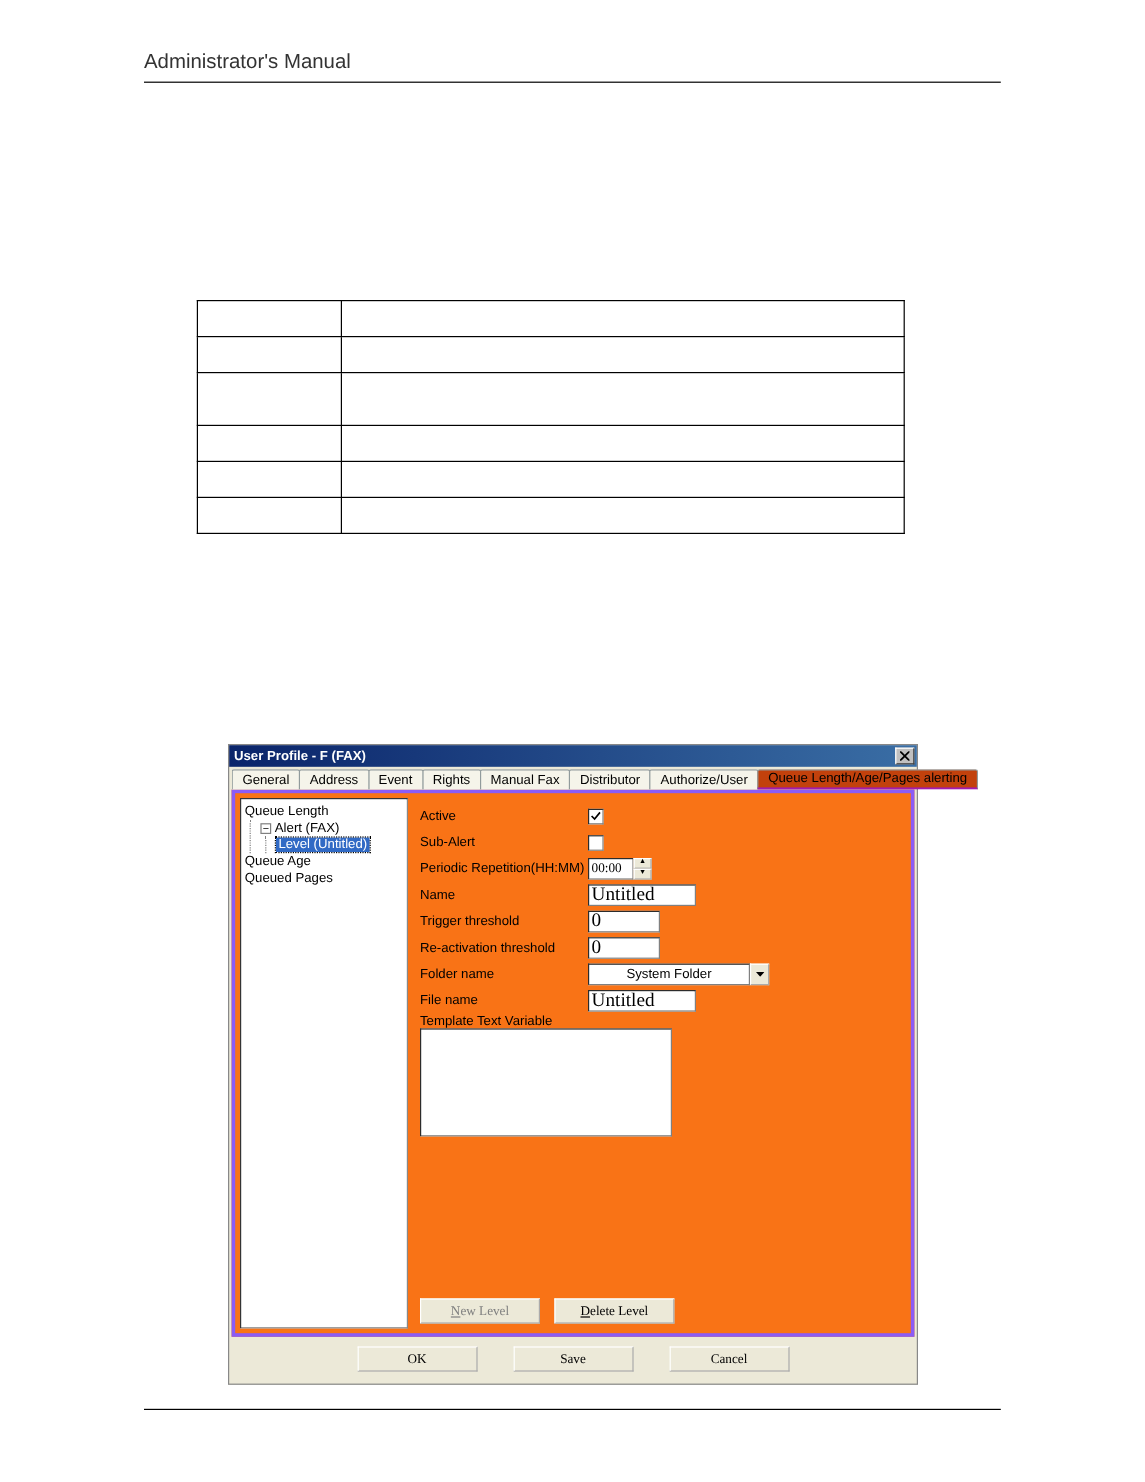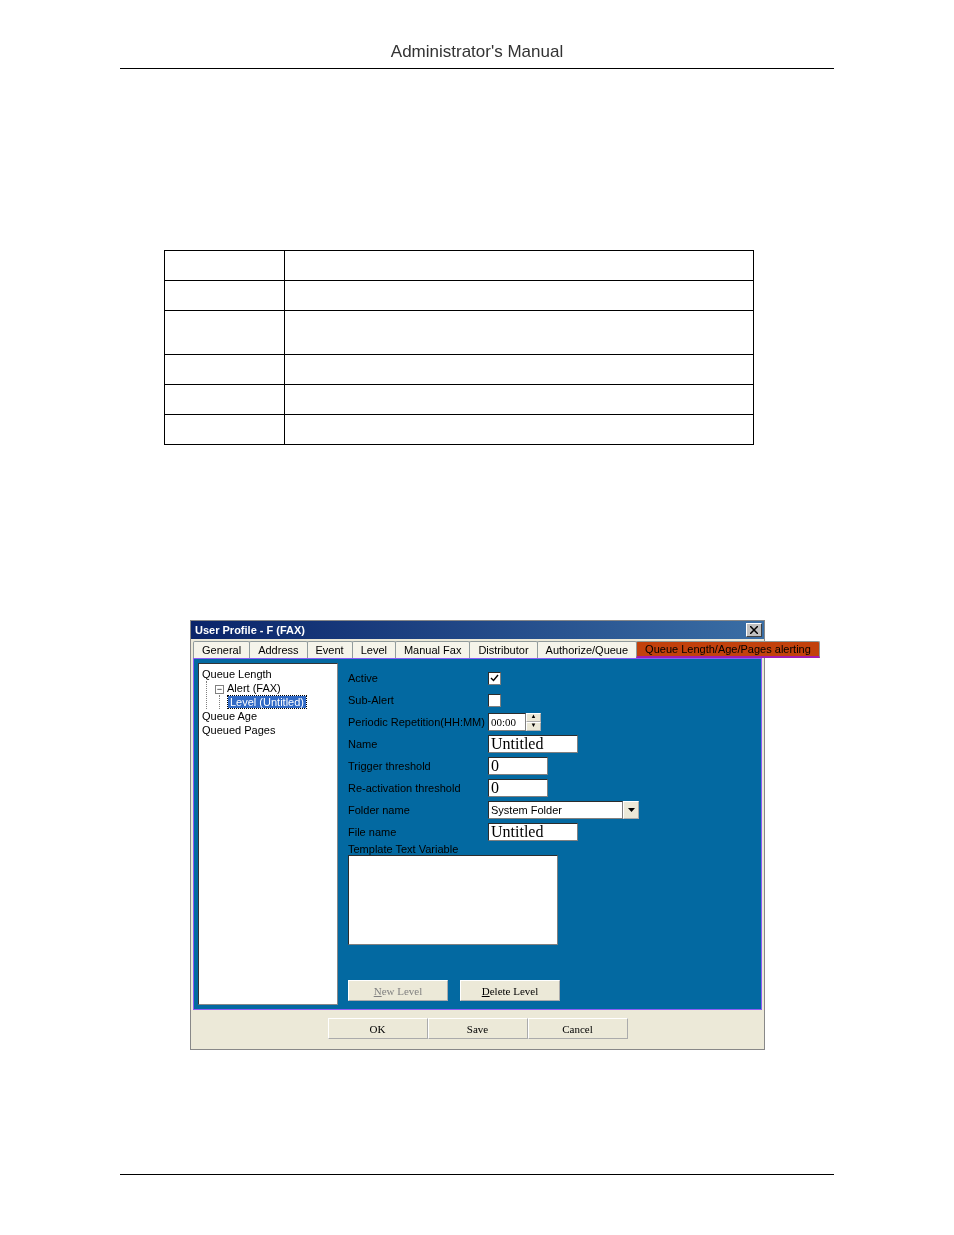--- a/index.html
+++ b/index.html
@@ -1,56 +1,56 @@
 <!DOCTYPE html>
 <html><head>
 <meta charset="utf-8">
 <style>
 * { box-sizing: border-box; margin: 0; padding: 0; }
 body { width: 954px; height: 1235px; background: #fff; font-family: Arial, sans-serif; position: relative; }
-.doc-header { position: absolute; top: 42px; left: 120px; right: 120px; border-bottom: 1px solid #000; padding-bottom: 4px; text-align: center; }
+.doc-header { position: absolute; top: 42px; left: 120px; right: 120px; border-bottom: 1px solid #000; padding-bottom: 4px; }
 .doc-header-title { font-size: 17px; color: #333; display: inline-block; padding-bottom: 2px; }
 .doc-table { position: absolute; top: 250px; left: 164px; width: 590px; border-collapse: collapse; }
 .doc-table td { border: 1px solid #000; height: 30px; }
 .doc-table td:first-child { width: 120px; }
 .doc-table tr:nth-child(3) td { height: 44px; }
 .dialog { position: absolute; top: 620px; left: 190px; width: 575px; background: #ece9d8; border: 1px solid #888; font-family: Tahoma, Arial, sans-serif; font-size: 11px; color: #000; }
 .titlebar { height: 18px; background: linear-gradient(to right, #0a246a, #3a6ea5); color: #fff; display: flex; align-items: center; padding: 0 2px 0 4px; justify-content: space-between; gap: 44px; }
 .title-text { font-size: 11px; font-weight: bold; }
 .close-btn { width: 16px; height: 14px; background: #c0c0c0; border: 1px solid #fff; border-right-color:#404040; border-bottom-color:#404040; display: flex; align-items: center; justify-content: center; cursor: pointer; }
 .close-btn svg { width:8px; height:8px; }
 .tab-area { padding: 2px 2px 0 2px; }
 .tab-row { display: flex; flex-wrap: nowrap; }
 .tab { border: 1px solid #919b9c; border-bottom: none; border-radius: 2px 2px 0 0; padding: 2px 8px; margin-right: -1px; height: 17px; background: #f5f4ea; cursor: pointer; white-space: nowrap; font-size: 11px; display:flex; align-items:center; }
 .tab.active { background: #c2410c; position: relative; z-index: 2; border-bottom: 2px solid #a21caf; margin-bottom: -1px; }
-.tab-body { border: 1px solid #8b5cf6; margin: 0 2px 2px 2px; display: flex; height: 352px; background:#0369a1; }
+.tab-body { border: 3px solid #8b5cf6; margin: 0 2px 2px 2px; display: flex; height: 456px; background:#f97316; }
 .tree { width: 140px; border: 1px inset #888; background: #fff; margin: 4px 0 4px 4px; padding: 3px; font-size: 11px; overflow:auto; }
 .tree-item { white-space: nowrap; line-height: 14px; cursor:pointer; }
 .tree-toggle { display:inline-block; width:9px; height:9px; border:1px solid #808080; text-align:center; line-height:7px; font-size:9px; margin-right:3px; vertical-align:middle; background:#fff; }
 .dotted { border-left: 1px dotted #808080; margin-left:4px; padding-left:8px; }
 .tree-sel { background:#316ac5; color:#fff; padding:0 2px; outline:1px dotted #000; }
 .form-area { flex:1; padding: 8px 10px; position:relative; }
 .form-row { display:flex; align-items:center; height: 22px; }
 .form-label { width: 140px; font-size:11px; }
 .chk { width:13px; height:13px; border:1px inset #808080; background:#fff; display:flex; align-items:center; justify-content:center; }
 .chk svg { width:9px; height:9px; }
 .time-wrap { display:flex; }
 .time-input { width:38px; height:18px; border:1px inset #808080; padding:0 2px; font-size:11px; font-family:Tahoma; }
 .spin-btns { display:flex; flex-direction:column; }
 .spin-btn { width:15px; height:9px; background:#ece9d8; border:1px outset #fff; font-size:6px; line-height:5px; text-align:center; cursor:pointer; }
 .txt-input { height:18px; border:1px inset #808080; padding:0 2px; font-size:16px; font-family:Tahoma; background:#fff; }
 .select-wrap { display:flex; }
-.select-input { width:135px; height:18px; border:1px inset #808080; padding:0 2px; font-size:11px; background:#fff; display:flex; align-items:center; }
+.select-input { width:135px; height:18px; border:1px inset #808080; padding:0 2px; font-size:11px; background:#fff; display:flex; align-items:center;justify-content:center; }
 .select-btn { width:16px; height:18px; background:#ece9d8; border:1px outset #fff; display:flex; align-items:center; justify-content:center; cursor:pointer; }
 .textarea { width:210px; height:90px; border:1px inset #808080; background:#fff; font-size:11px; font-family:Tahoma; resize:none; padding:2px; }
 .level-btns { position:absolute; bottom:8px; left:10px; display:flex; gap:12px; }
 .win-btn { width:100px; height:21px; background:#ece9d8; border:1px outset #fff; font-size:11px; cursor:pointer; font-family:Tahoma; }
 .win-btn:disabled { color:#808080; cursor:default; }
 .underline-char { text-decoration: underline; }
-.dialog-footer { display:flex; justify-content:center; padding:6px 0 10px; }
+.dialog-footer { display:flex; justify-content:center; gap:30px; padding:6px 0 10px; }
 .dialog-footer .win-btn { width:100px; }
 .footer-rule { position:absolute; bottom:60px; left:120px; right:120px; border-top:1px solid #000; }
 </style>
 </head>
 <body>
 
 <div class="doc-header">
   <span class="doc-header-title">Administrator's Manual</span>
 </div>
 
@@ -91,24 +91,24 @@
           <path d="M0 0 L8 8 M8 0 L0 8" stroke="#000" stroke-width="1.5"></path>
         </svg>
     </span>
   </div>
 
   <div class="tab-area">
     <div class="tab-row">
       <span class="tab">General</span>
       <span class="tab">Address</span>
       <span class="tab">Event</span>
-      <span class="tab">Level</span>
+      <span class="tab">Rights</span>
       <span class="tab">Manual Fax</span>
       <span class="tab">Distributor</span>
-      <span class="tab">Authorize/Queue</span>
+      <span class="tab">Authorize/User</span>
       <span class="tab active">Queue Length/Age/Pages alerting</span>
     </div>
   </div>
 
   <div class="tab-body">
     <div class="tree">
       <div class="tree-item">Queue Length</div>
       <div class="dotted">
         <div class="tree-item">
           <span class="tree-toggle">−</span><span>Alert (FAX)</span>

